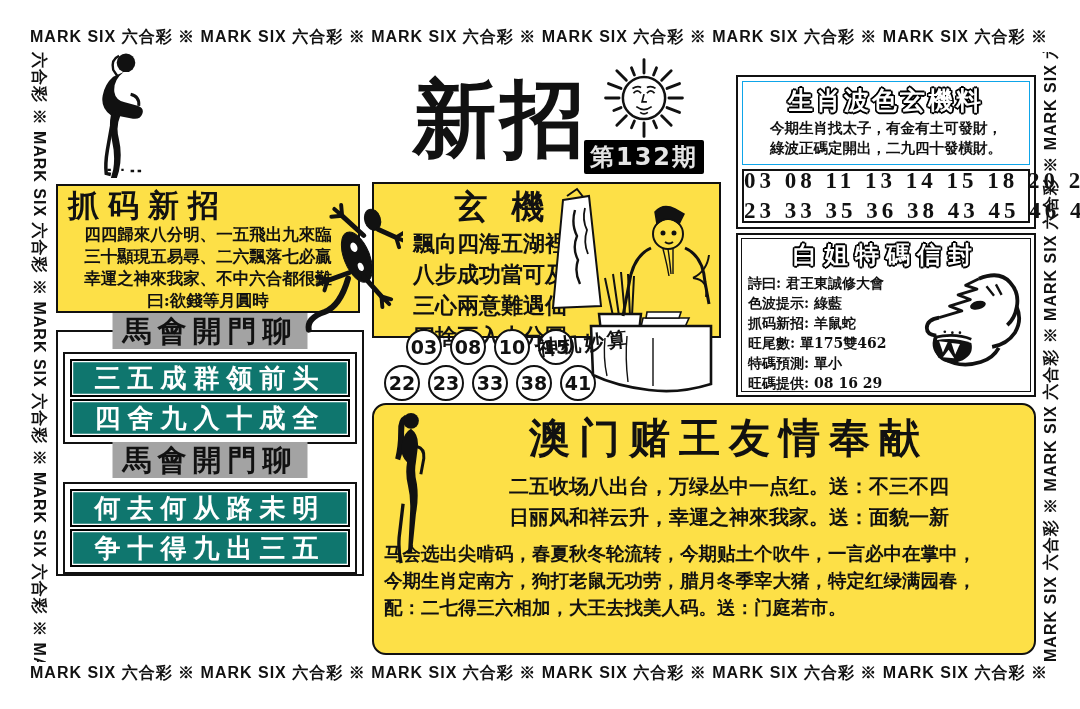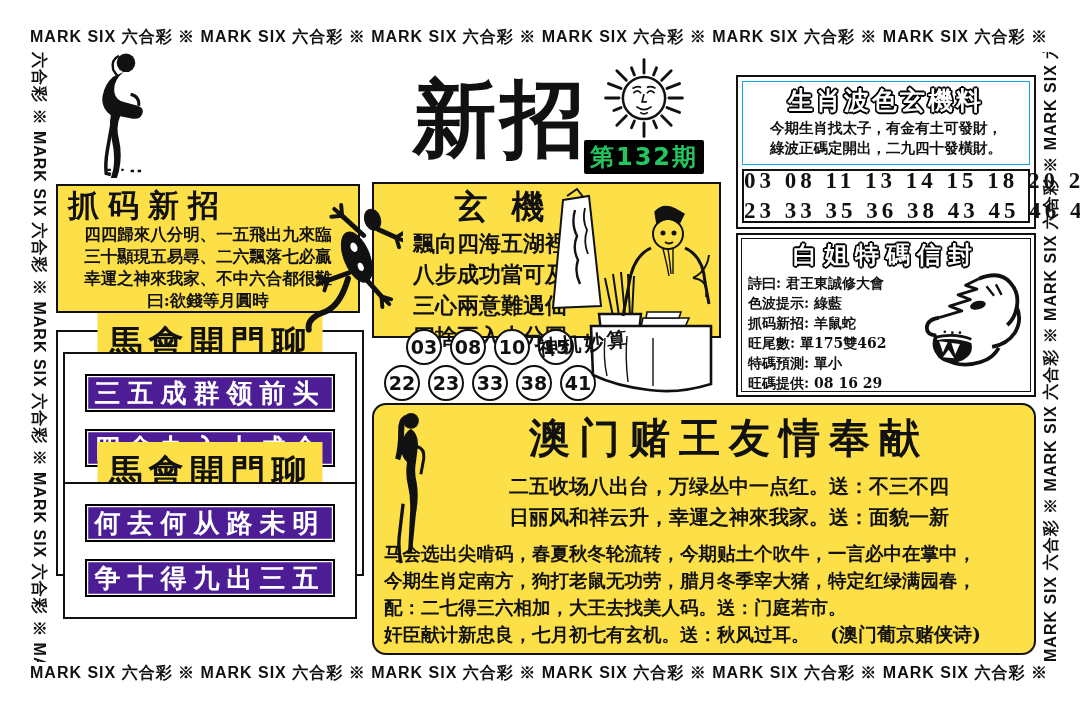--- a/index.html
+++ b/index.html
@@ -13,34 +13,34 @@
   
   .box{position:absolute;border:2.5px solid #111;background:#fde047;box-sizing:border-box;}
   .thinbox{position:absolute;border:2px solid #111;background:#fff;box-sizing:border-box;}
   
   .calli{font-weight:900;font-family:"DejaVu Serif", serif;}
   .outlined{color:#fff;font-weight:900;
             text-shadow:-1.4px -1.4px 0 #000,1.4px -1.4px 0 #000,-1.4px 1.4px 0 #000,
                         1.4px 1.4px 0 #000,0 -1.6px 0 #000,0 1.6px 0 #000,-1.6px 0 0 #000,1.6px 0 0 #000;}
   
   .barframe{position:absolute;left:5px;right:5px;border:2px solid #111;padding:3px;box-sizing:border-box;background:#fff;}
-  .bar{height:38px;margin:17px;background:#4c1d95;color:#fff;display:flex;align-items:center;
+  .bar{height:38px;margin:2px;background:#0f766e;color:#fff;display:flex;align-items:center;
        justify-content:center;font-size:26px;font-weight:900;letter-spacing:7px;
        box-shadow:inset 0 0 0 2px #000, inset 0 0 0 3.2px #fff;}
-  .mh-title{position:absolute;left:50%;transform:translateX(-50%);background:#fde047;
-            padding:12px 10px;font-size:35px;font-weight:900;letter-spacing:6px;white-space:nowrap;line-height:36px;}
+  .mh-title{position:absolute;left:50%;transform:translateX(-50%);background:#a3a3a3;
+            padding:0 10px;font-size:29px;font-weight:900;letter-spacing:6px;white-space:nowrap;line-height:36px;}
   
   .numrow{position:absolute;display:flex;justify-content:center;align-items:center;}
   .num{display:flex;align-items:center;justify-content:center;width:32px;height:32px;
        border:2.5px solid #111;border-radius:50%;font-weight:bold;font-size:19px;
        font-family:"DejaVu Sans", sans-serif;margin:0 4px;background:#fff;}
   .bignums{font-family:"Liberation Serif", serif;font-weight:bold;font-size:23px;
            letter-spacing:4px;line-height:30px;text-align:center;white-space:nowrap;}
   .brushline{font-weight:900;text-align:center;}
-  .issue{position:absolute;background:#000;color:#22c55e;font-weight:bold;font-size:24px;
+  .issue{position:absolute;background:#000;color:#e5e5e5;font-weight:bold;font-size:24px;
          display:flex;align-items:center;justify-content:center;border-radius:2px;
          font-family:"DejaVu Sans", sans-serif;letter-spacing:2px;}
   svg{display:block;}
 </style>
 </head>
 <body>
 
 <div class="page">
 
   <div class="strip" style="left:30px;top:26px;width:1022px;height:22px;line-height:22px;">MARK SIX 六合彩 ※  MARK SIX 六合彩 ※  MARK SIX 六合彩 ※  MARK SIX 六合彩 ※  MARK SIX 六合彩 ※  MARK SIX 六合彩 ※  MARK SIX 六合彩</div>
@@ -225,20 +225,16 @@
     </div>
     <div class="abs calli" style="left:62px;right:12px;top:4px;text-align:center;font-size:41px;letter-spacing:9px;line-height:58px;">澳门赌王友情奉献</div>
     <div class="abs" style="left:70px;right:20px;top:66px;text-align:center;font-weight:900;font-size:20px;line-height:31px;">
       <div>二五收场八出台，万绿丛中一点红。送：不三不四</div>
       <div>日丽风和祥云升，幸運之神來我家。送：面貌一新</div>
     </div>
     <div class="abs" style="left:10px;right:10px;top:135px;font-weight:900;font-size:18.5px;line-height:27px;">
       <div>马会选出尖啃码，春夏秋冬轮流转，今期贴土个吹牛，一言必中在掌中，</div>
       <div>今期生肖定南方，狗打老鼠无功劳，腊月冬季宰大猪，特定红绿满园春，</div>
       <div>配：二七得三六相加，大王去找美人码。送：门庭若市。</div>
-      <div>
-        <span>奸臣献计新忠良，七月初七有玄机。送：秋风过耳。</span>
-        <span style="margin-left:14px;font-size:19px;">(澳门葡京赌侠诗)</span>
-      </div>
     </div>
   </div>
 
 </div>
 
 </body></html>

